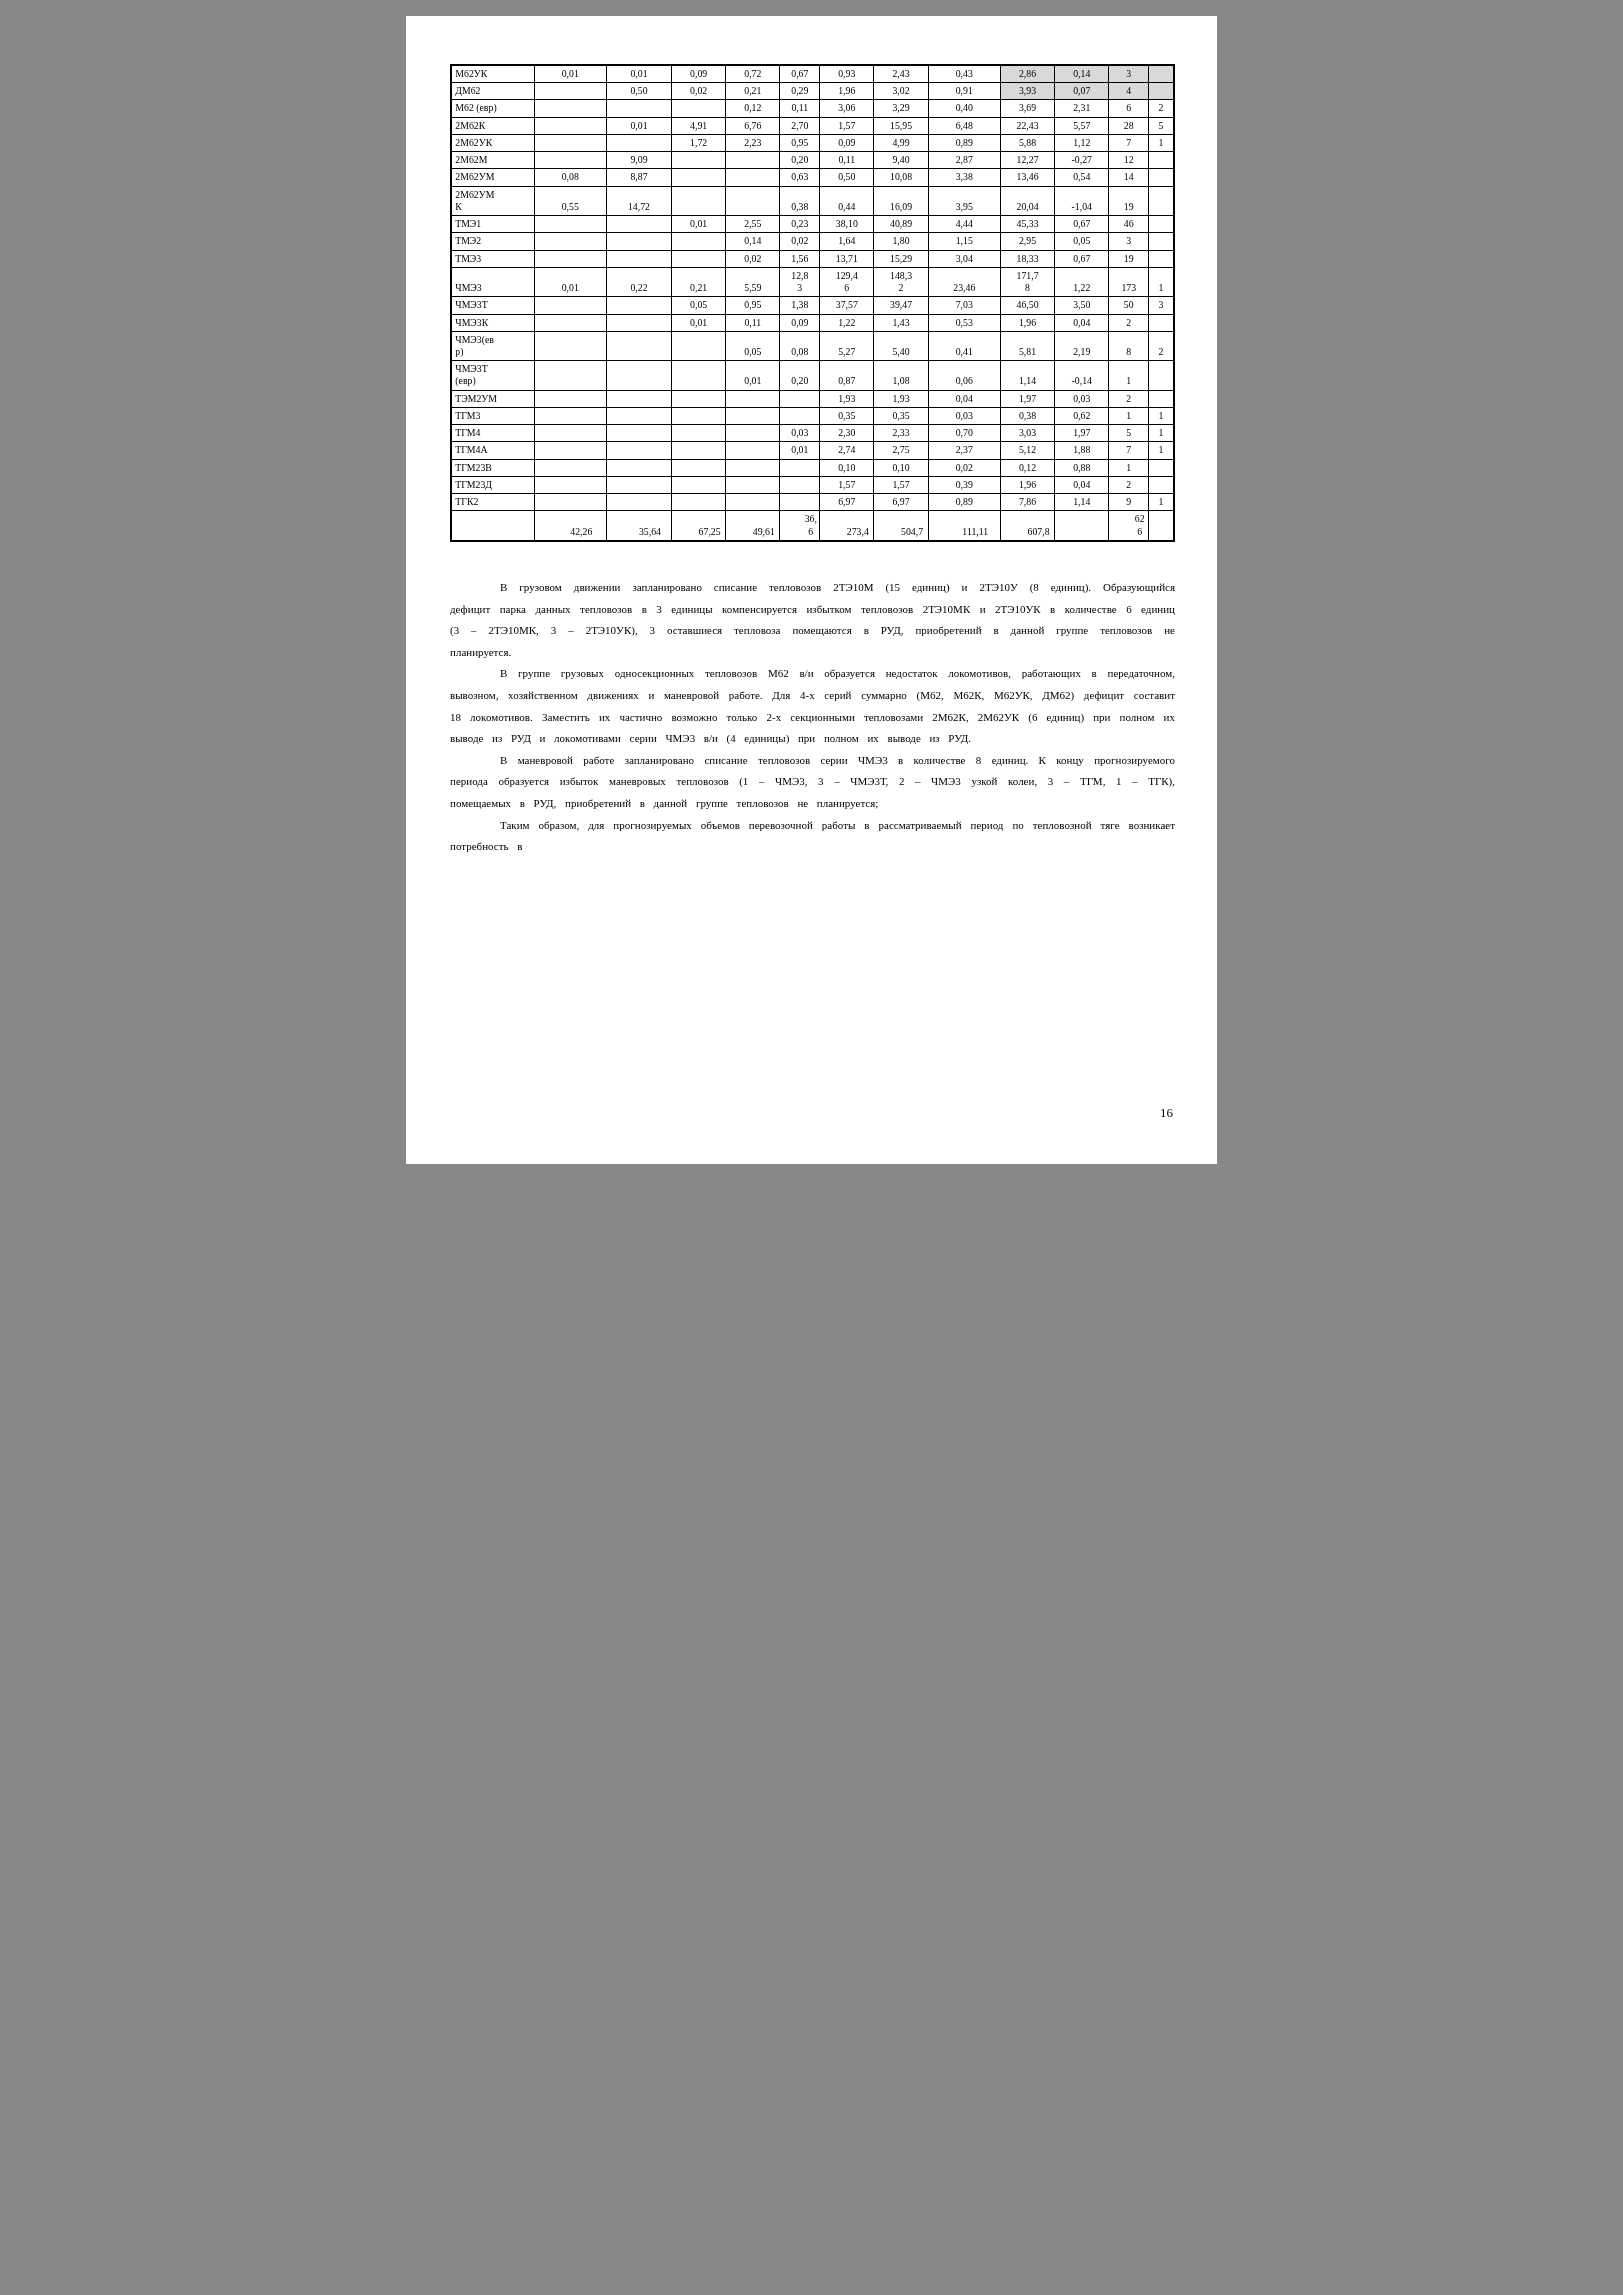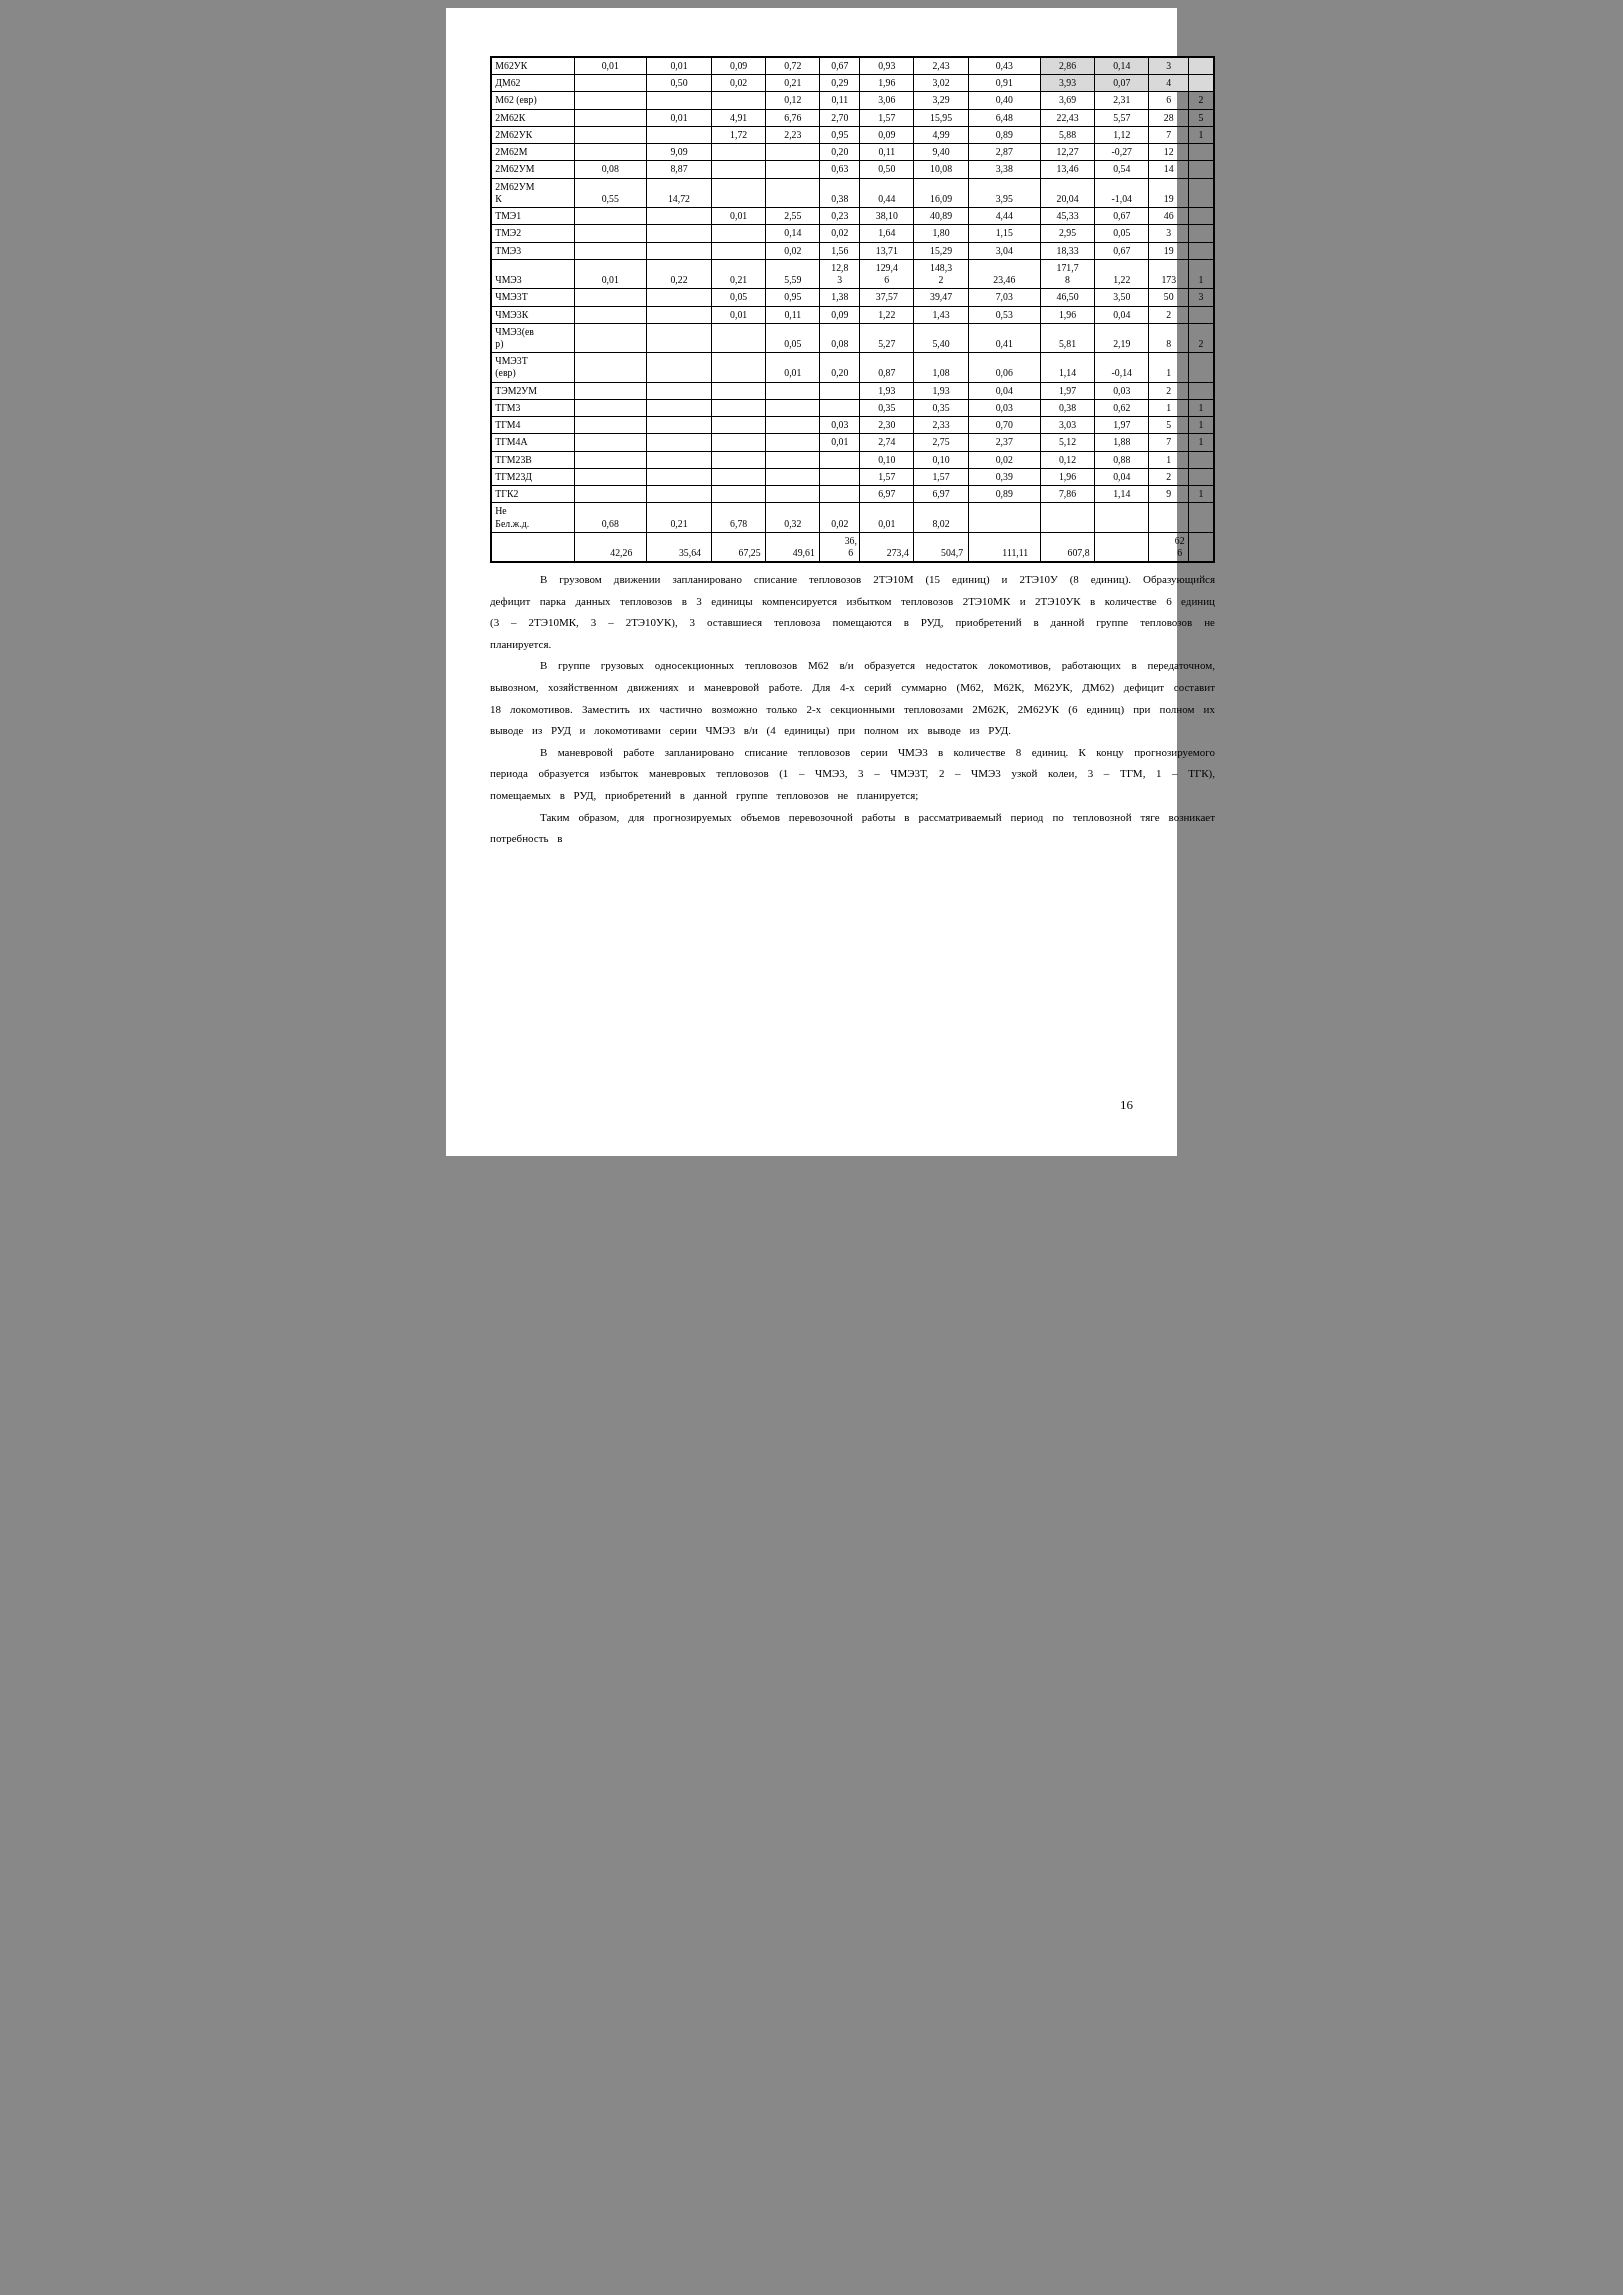--- a/index.html
+++ b/index.html
@@ -1,18 +1,18 @@
 <!DOCTYPE html>
 <html style="font-size:10.5px"><head>
 <meta charset="utf-8">
 <style>
   html,body{margin:0;padding:0;background:#888;}
   .page{
-    width:731px;height:1148px;background:#ffffff;position:relative;
-    margin:8px auto;color:#000;
+    width:811px;height:1148px;background:#ffffff;position:relative;
+    margin:16px auto;color:#000;
     font-family:"Liberation Serif","DejaVu Serif",serif;
   }
   table.fleet{
     position:absolute;left:44px;top:48px;width:725px;
     border-collapse:collapse;table-layout:fixed;
     border:2px solid #000;
   }
   table.fleet td{
     border-left:0.7px solid #000;border-right:0.7px solid #000;
     border-top:1.3px solid #000;border-bottom:1.3px solid #000;
@@ -399,36 +399,20 @@
           <td></td>
           <td></td>
           <td>6,97</td>
           <td>6,97</td>
           <td>0,89</td>
           <td>7,86</td>
           <td>1,14</td>
           <td>9</td>
           <td>1</td>
         </tr>
-        <tr>
-          <td class="name-col">Не
-Бел.ж.д.</td>
-          <td>0,68</td>
-          <td>0,21</td>
-          <td>6,78</td>
-          <td>0,32</td>
-          <td>0,02</td>
-          <td>0,01</td>
-          <td>8,02</td>
-          <td></td>
-          <td></td>
-          <td></td>
-          <td></td>
-          <td></td>
-        </tr>
         <tr class="total-row">
           <td class="name-col"></td>
           <td>42,26</td>
           <td>35,64</td>
           <td>67,25</td>
           <td>49,61</td>
           <td>36,6</td>
           <td>273,4</td>
           <td>504,7</td>
           <td>111,11</td>

